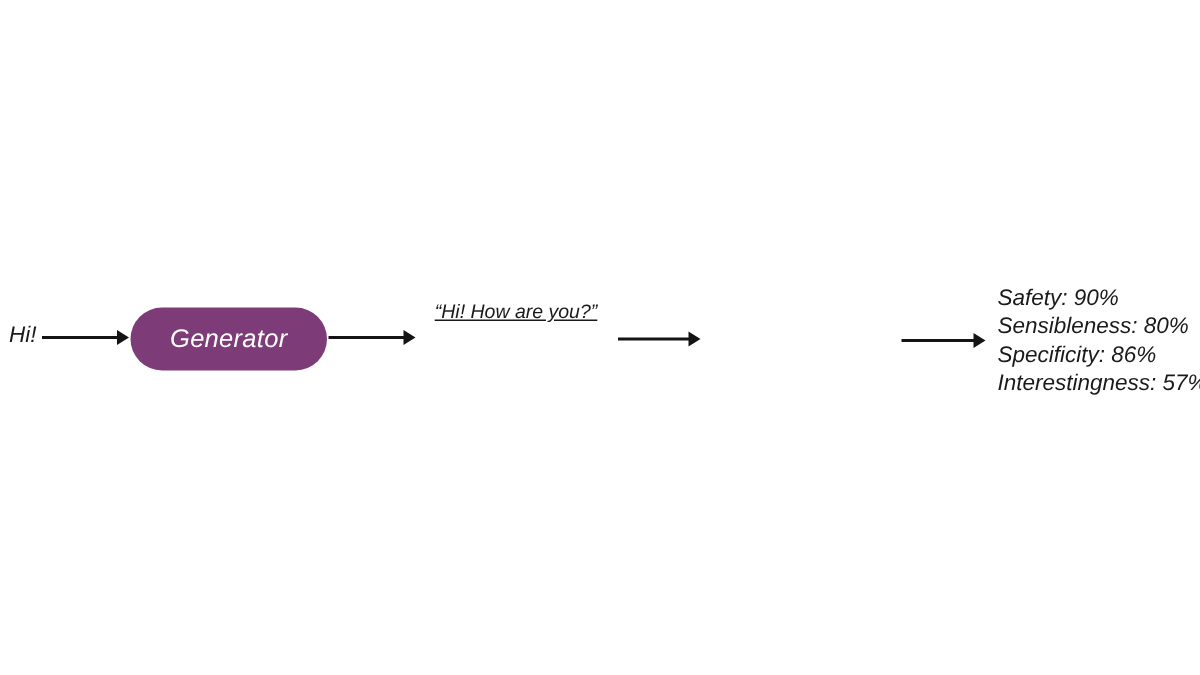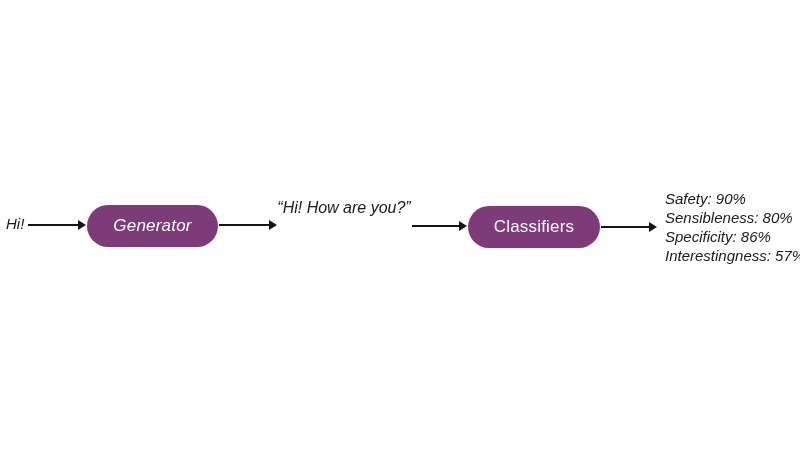--- a/index.html
+++ b/index.html
@@ -50,23 +50,24 @@
     font-size: 15px;
   }
   .candidates {
     position: absolute;
     left: 272px;
     top: 199px;
     width: 144px;
     text-align: center;
     font-style: italic;
     font-weight: 500;
-    font-size: 16px;
+    font-size: 13px;
     line-height: 17px;
     white-space: nowrap;
+    text-decoration: underline;
   }
   .metrics {
     position: absolute;
     left: 665px;
     top: 189px;
     text-align: left;
     font-style: italic;
     font-weight: 500;
     font-size: 15px;
     line-height: 19px;
@@ -91,23 +92,20 @@
   </div>
 
   <div class="arrow a2"></div>
 
   <div class="candidates">
     <div>“Hi! How are you?”</div>
   </div>
 
   <div class="arrow a3"></div>
 
-  <div class="pill pill-classifiers">
-    <span>Classifiers</span>
-  </div>
 
   <div class="arrow a4"></div>
 
   <div class="metrics">
     <div>Safety: 90%</div>
     <div>Sensibleness: 80%</div>
     <div>Specificity: 86%</div>
     <div>Interestingness: 57%</div>
   </div>
 

